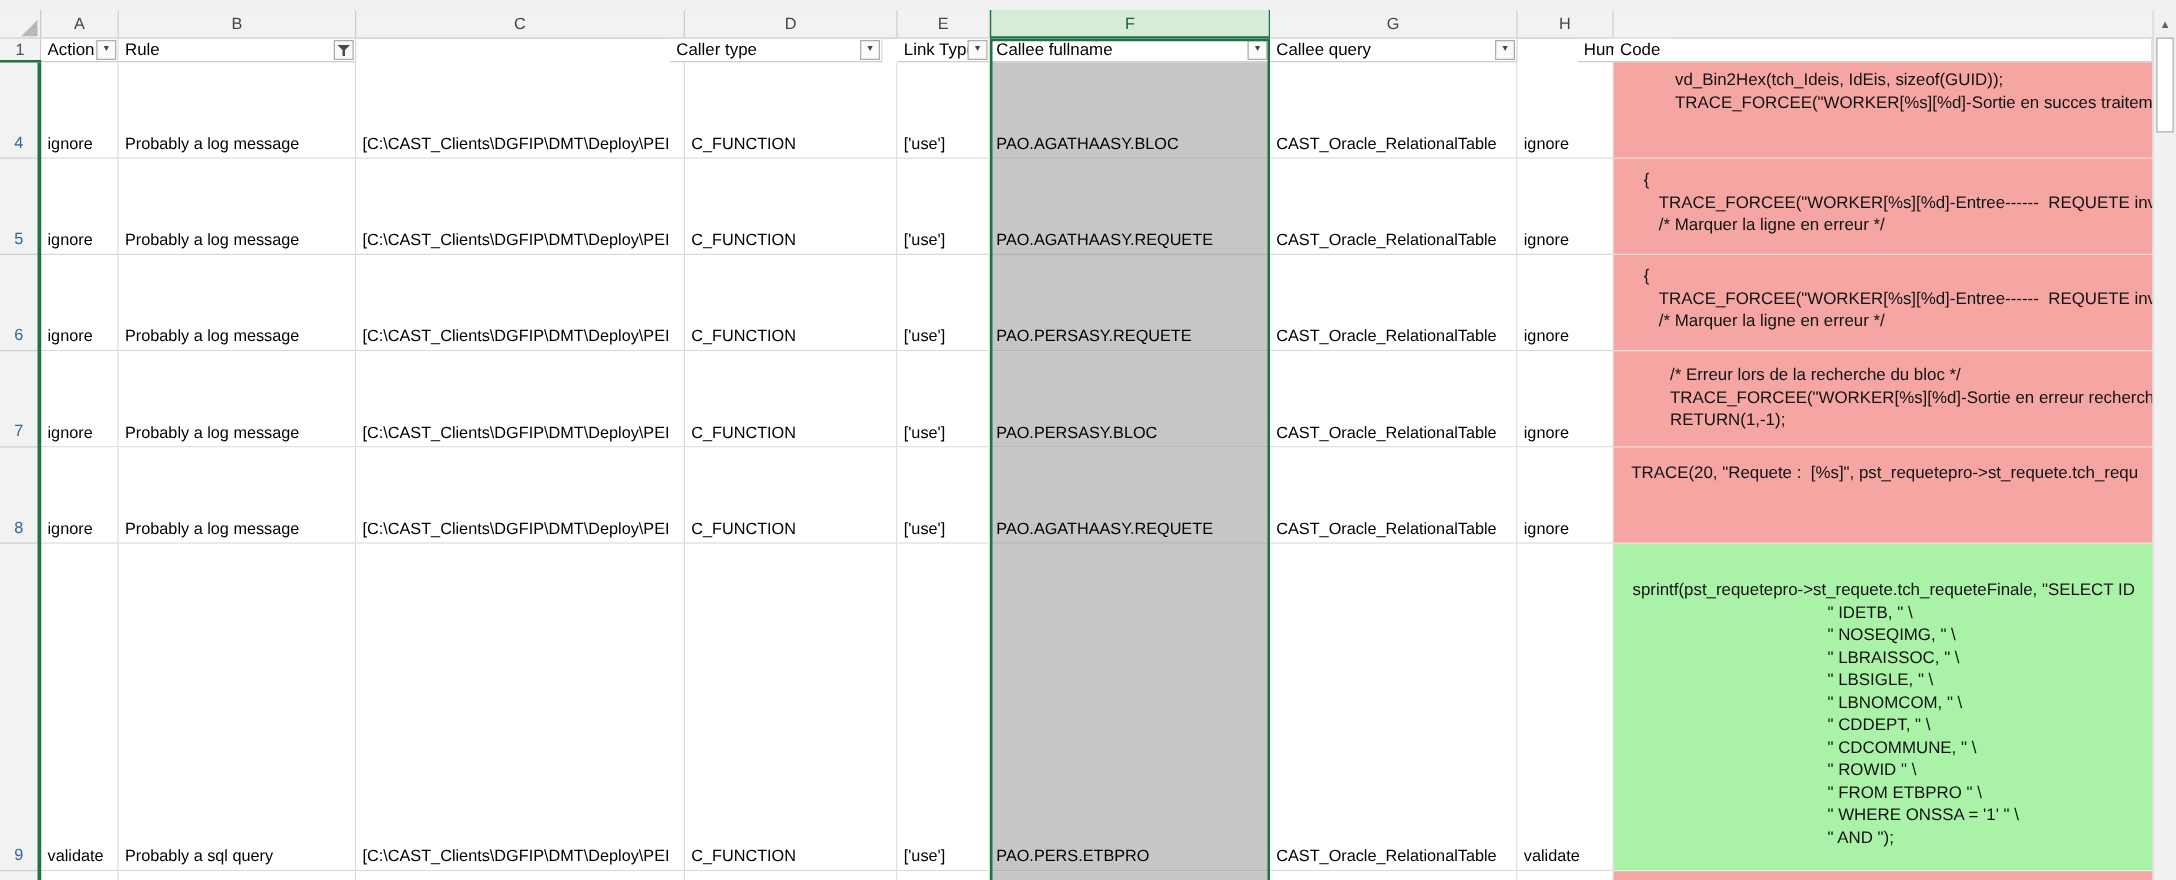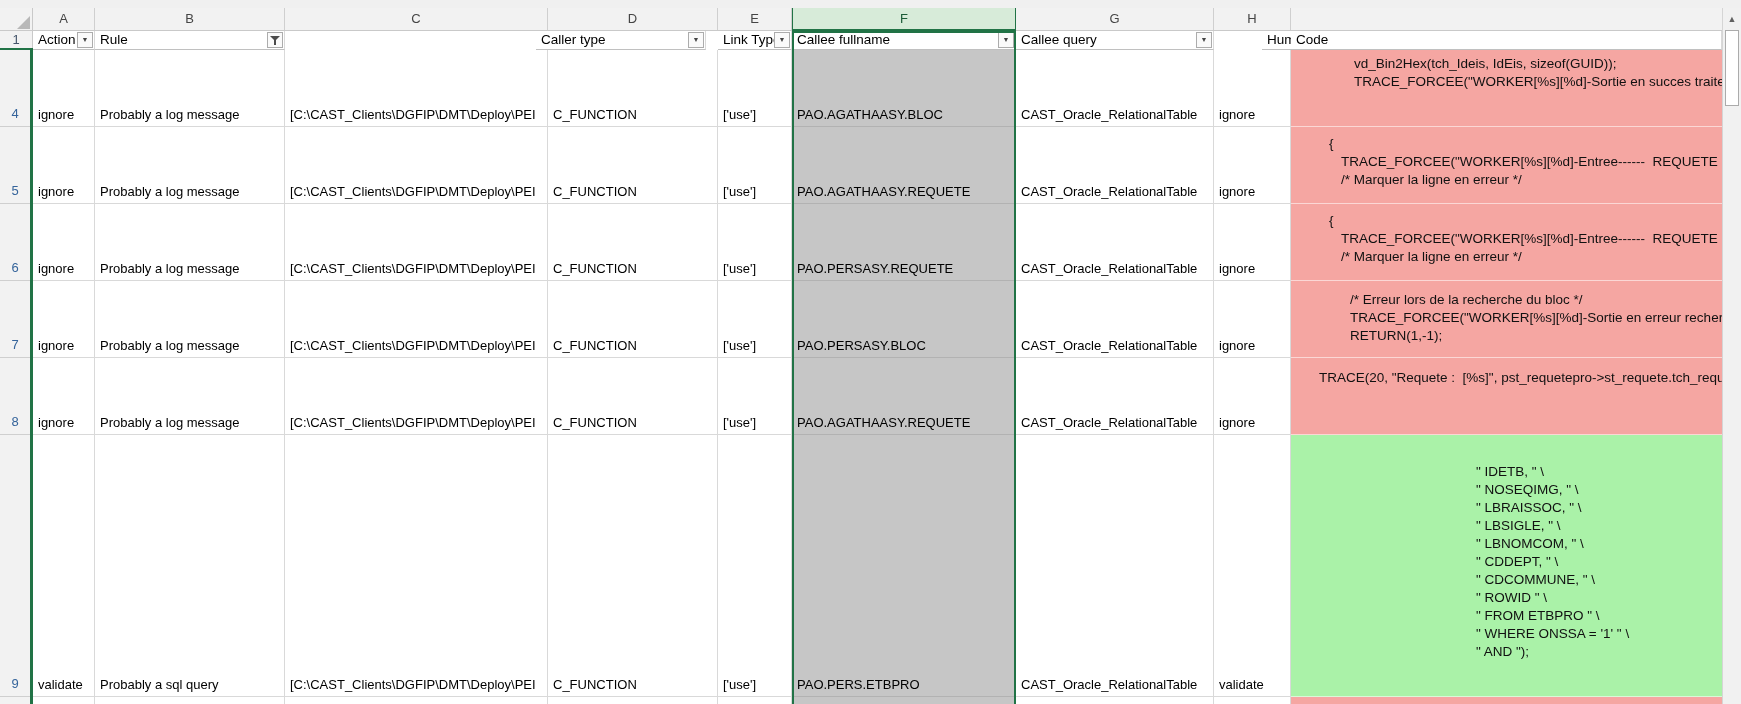--- a/index.html
+++ b/index.html
@@ -28,21 +28,21 @@
   
   .cell{position:absolute;box-sizing:border-box;background:#fff;border-right:1px solid #d9d9d9;
         border-bottom:1px solid #d9d9d9;font-size:13px;color:#000;display:flex;align-items:flex-end;
         padding:0 1px 4px 5px;white-space:nowrap;overflow:hidden;}
   .cell.gray{background:#c6c6c6;border-right:1px solid #b2b2b2;border-bottom:1px solid #b2b2b2;}
   .gutcell{position:absolute;left:0;width:30px;box-sizing:border-box;border-bottom:1px solid #cfcfcf;
         font-size:13px;color:#35649b;display:flex;align-items:flex-end;justify-content:center;padding-bottom:5px;}
   .codecell{position:absolute;box-sizing:border-box;overflow:hidden;font-size:13.5px;color:#111;}
   .codecell.red{background:#f5a6a2;border-bottom:1px solid rgba(255,255,255,0.55);}
   .codecell.green{background:#aaf2a8;border-bottom:1px solid rgba(255,255,255,0.55);}
-  .codeline{height:18px;line-height:18px;white-space:pre;margin-left:14px;}
+  .codeline{height:18px;line-height:18px;white-space:pre;}
   
   #f-col-overlay{left:792px;top:31px;width:224px;height:673px;border-left:2px solid #217346;
         border-right:2px solid #217346;border-top:2px solid #217346;pointer-events:none;z-index:30;}
   #gutter-panel{left:0;top:50px;width:33px;height:654px;background:#f2f2f2;}
   #gutter-selection-bar{left:30px;top:50px;width:3px;height:654px;background:#217346;z-index:25;}
   #hidden-rows-indicator{left:0;top:48px;width:33px;height:2px;background:#217346;z-index:26;}
   
   #vscrollbar{left:1722px;top:8px;width:19px;height:696px;background:#f1f1f1;border-left:1px solid #d5d5d5;}
   #scroll-up{position:absolute;left:0;top:2px;width:18px;height:18px;font-size:9px;color:#606060;
         text-align:center;line-height:18px;}
@@ -180,20 +180,21 @@
       <div class="gutcell" style="top: 435px; height: 262px;">9</div>
       <div class="cell" style="left: 33px; top: 435px; width: 62px; height: 262px;">validate</div>
       <div class="cell" style="left: 95px; top: 435px; width: 190px; height: 262px;">Probably a sql query</div>
       <div class="cell" style="left: 285px; top: 435px; width: 263px; height: 262px;">[C:\CAST_Clients\DGFIP\DMT\Deploy\PEI</div>
       <div class="cell" style="left: 548px; top: 435px; width: 170px; height: 262px;">C_FUNCTION</div>
       <div class="cell" style="left: 718px; top: 435px; width: 74px; height: 262px;">['use']</div>
       <div class="cell gray" style="left: 792px; top: 435px; width: 224px; height: 262px;">PAO.PERS.ETBPRO</div>
       <div class="cell" style="left: 1016px; top: 435px; width: 198px; height: 262px;">CAST_Oracle_RelationalTable</div>
       <div class="cell" style="left: 1214px; top: 435px; width: 77px; height: 262px;">validate</div>
       <div class="codecell green" style="left: 1291px; top: 435px; width: 431px; height: 262px; padding-top: 28px;">
+        <div class="codeline" style="padding-left: 15px;">sprintf(pst_requetepro-&gt;st_requete.tch_requeteFinale, "SELECT ID</div>
         <div class="codeline" style="padding-left: 171px;">" IDETB, " \</div>
         <div class="codeline" style="padding-left: 171px;">" NOSEQIMG, " \</div>
         <div class="codeline" style="padding-left: 171px;">" LBRAISSOC, " \</div>
         <div class="codeline" style="padding-left: 171px;">" LBSIGLE, " \</div>
         <div class="codeline" style="padding-left: 171px;">" LBNOMCOM, " \</div>
         <div class="codeline" style="padding-left: 171px;">" CDDEPT, " \</div>
         <div class="codeline" style="padding-left: 171px;">" CDCOMMUNE, " \</div>
         <div class="codeline" style="padding-left: 171px;">" ROWID " \</div>
         <div class="codeline" style="padding-left: 171px;">" FROM ETBPRO " \</div>
         <div class="codeline" style="padding-left: 171px;">" WHERE ONSSA = '1' " \</div>

